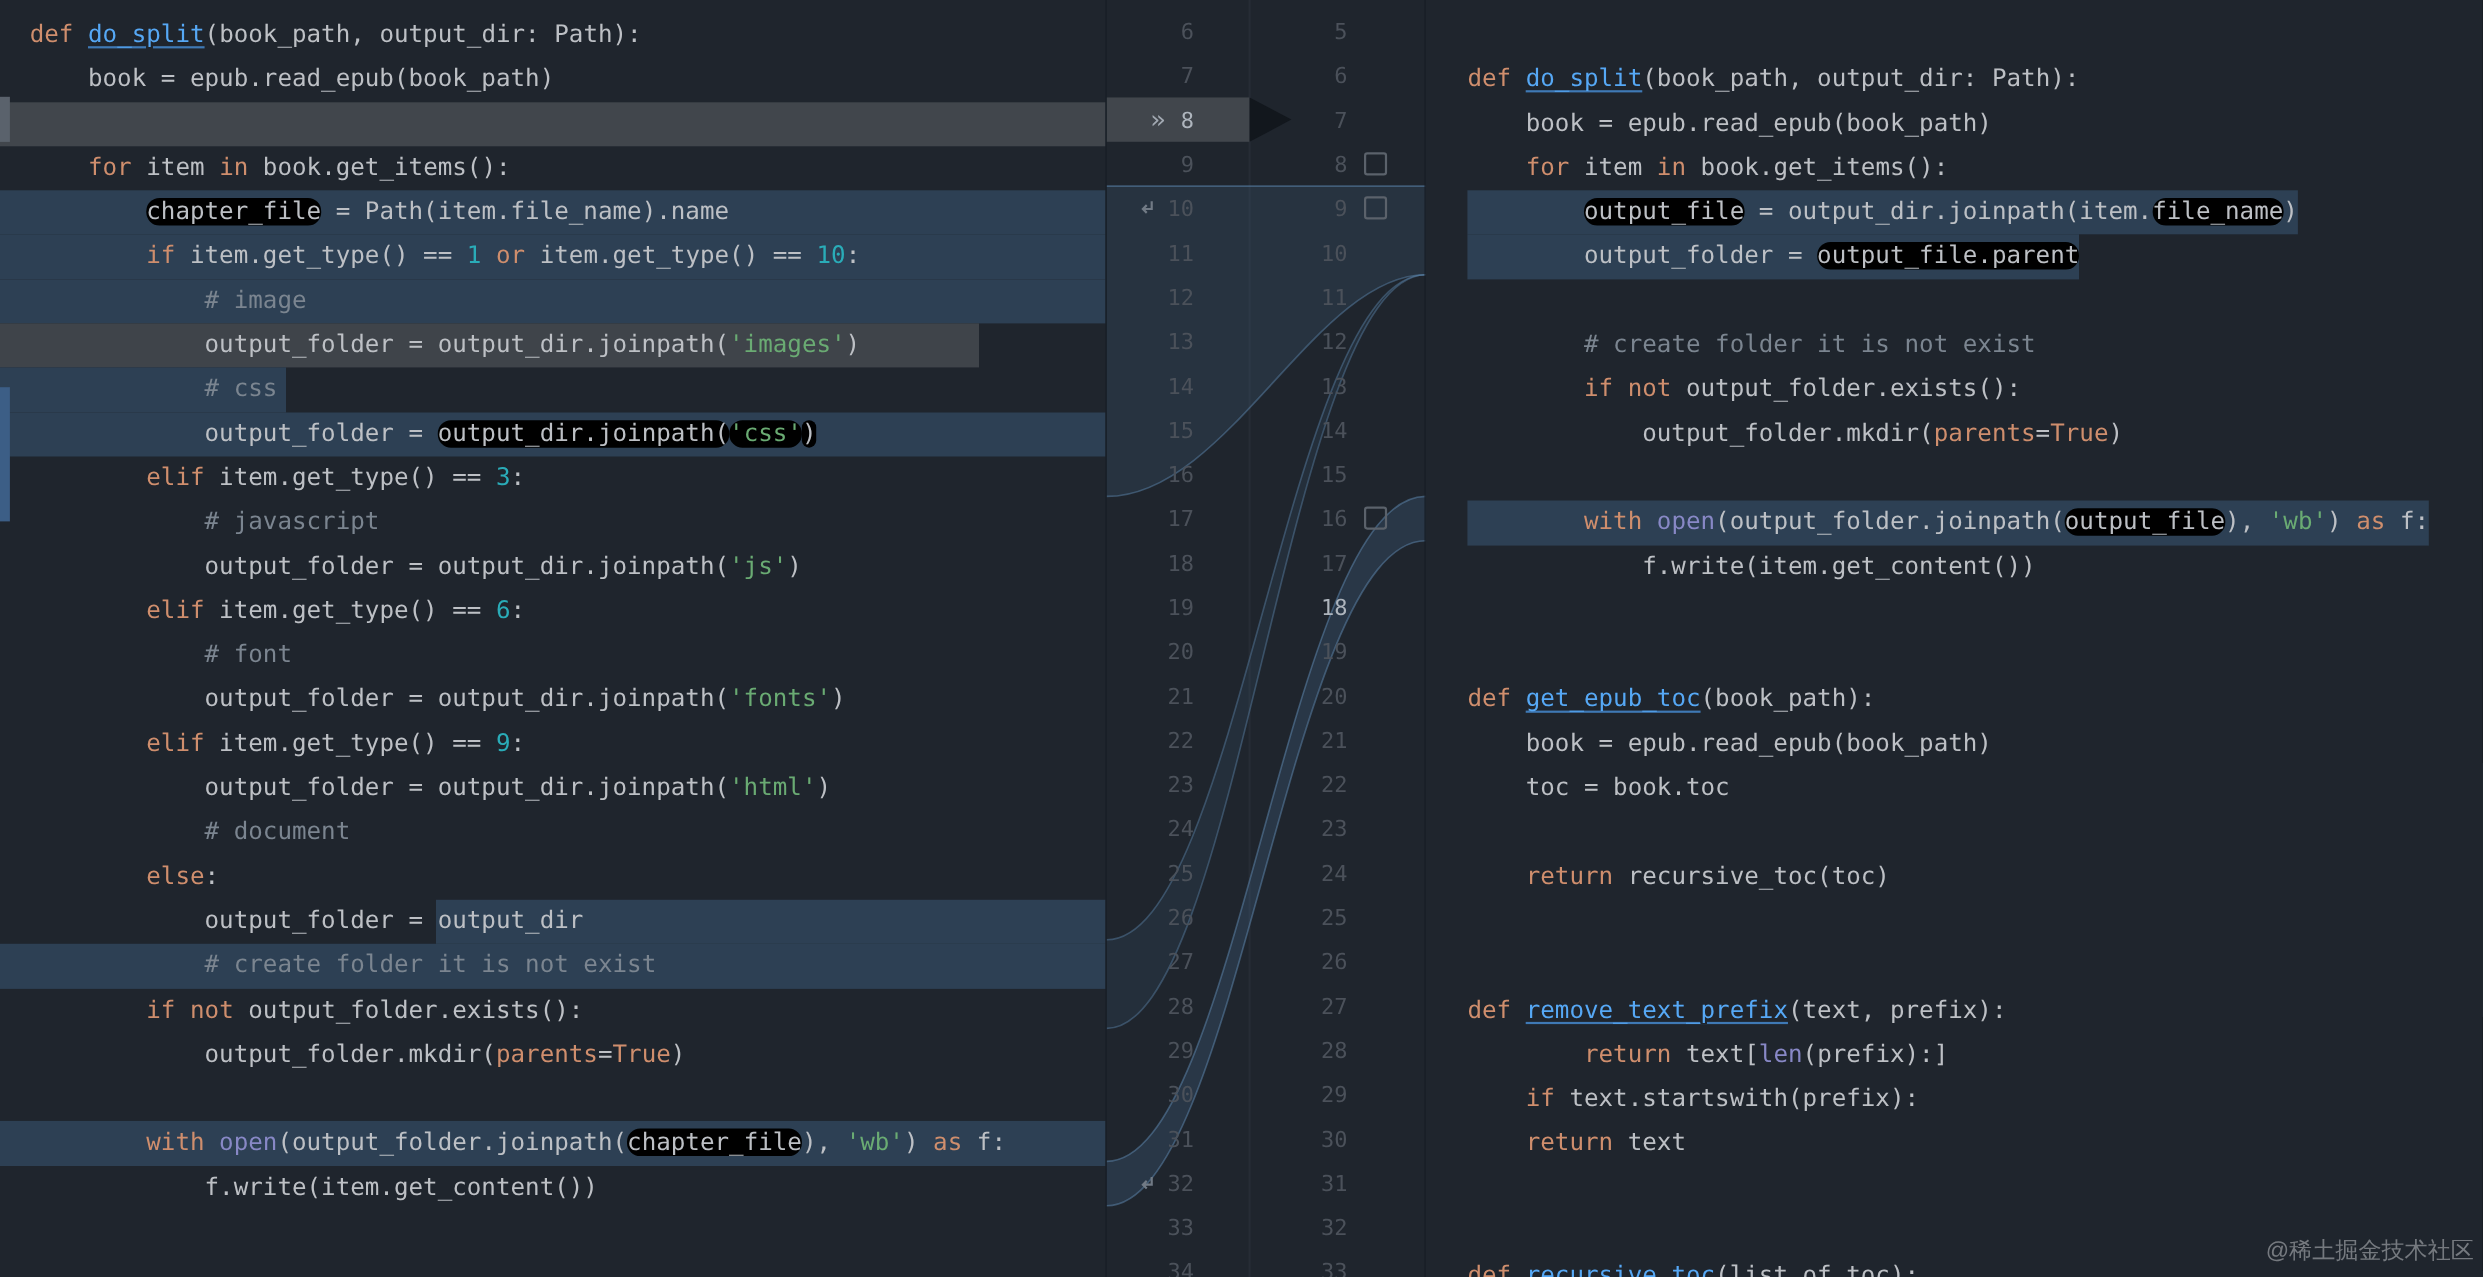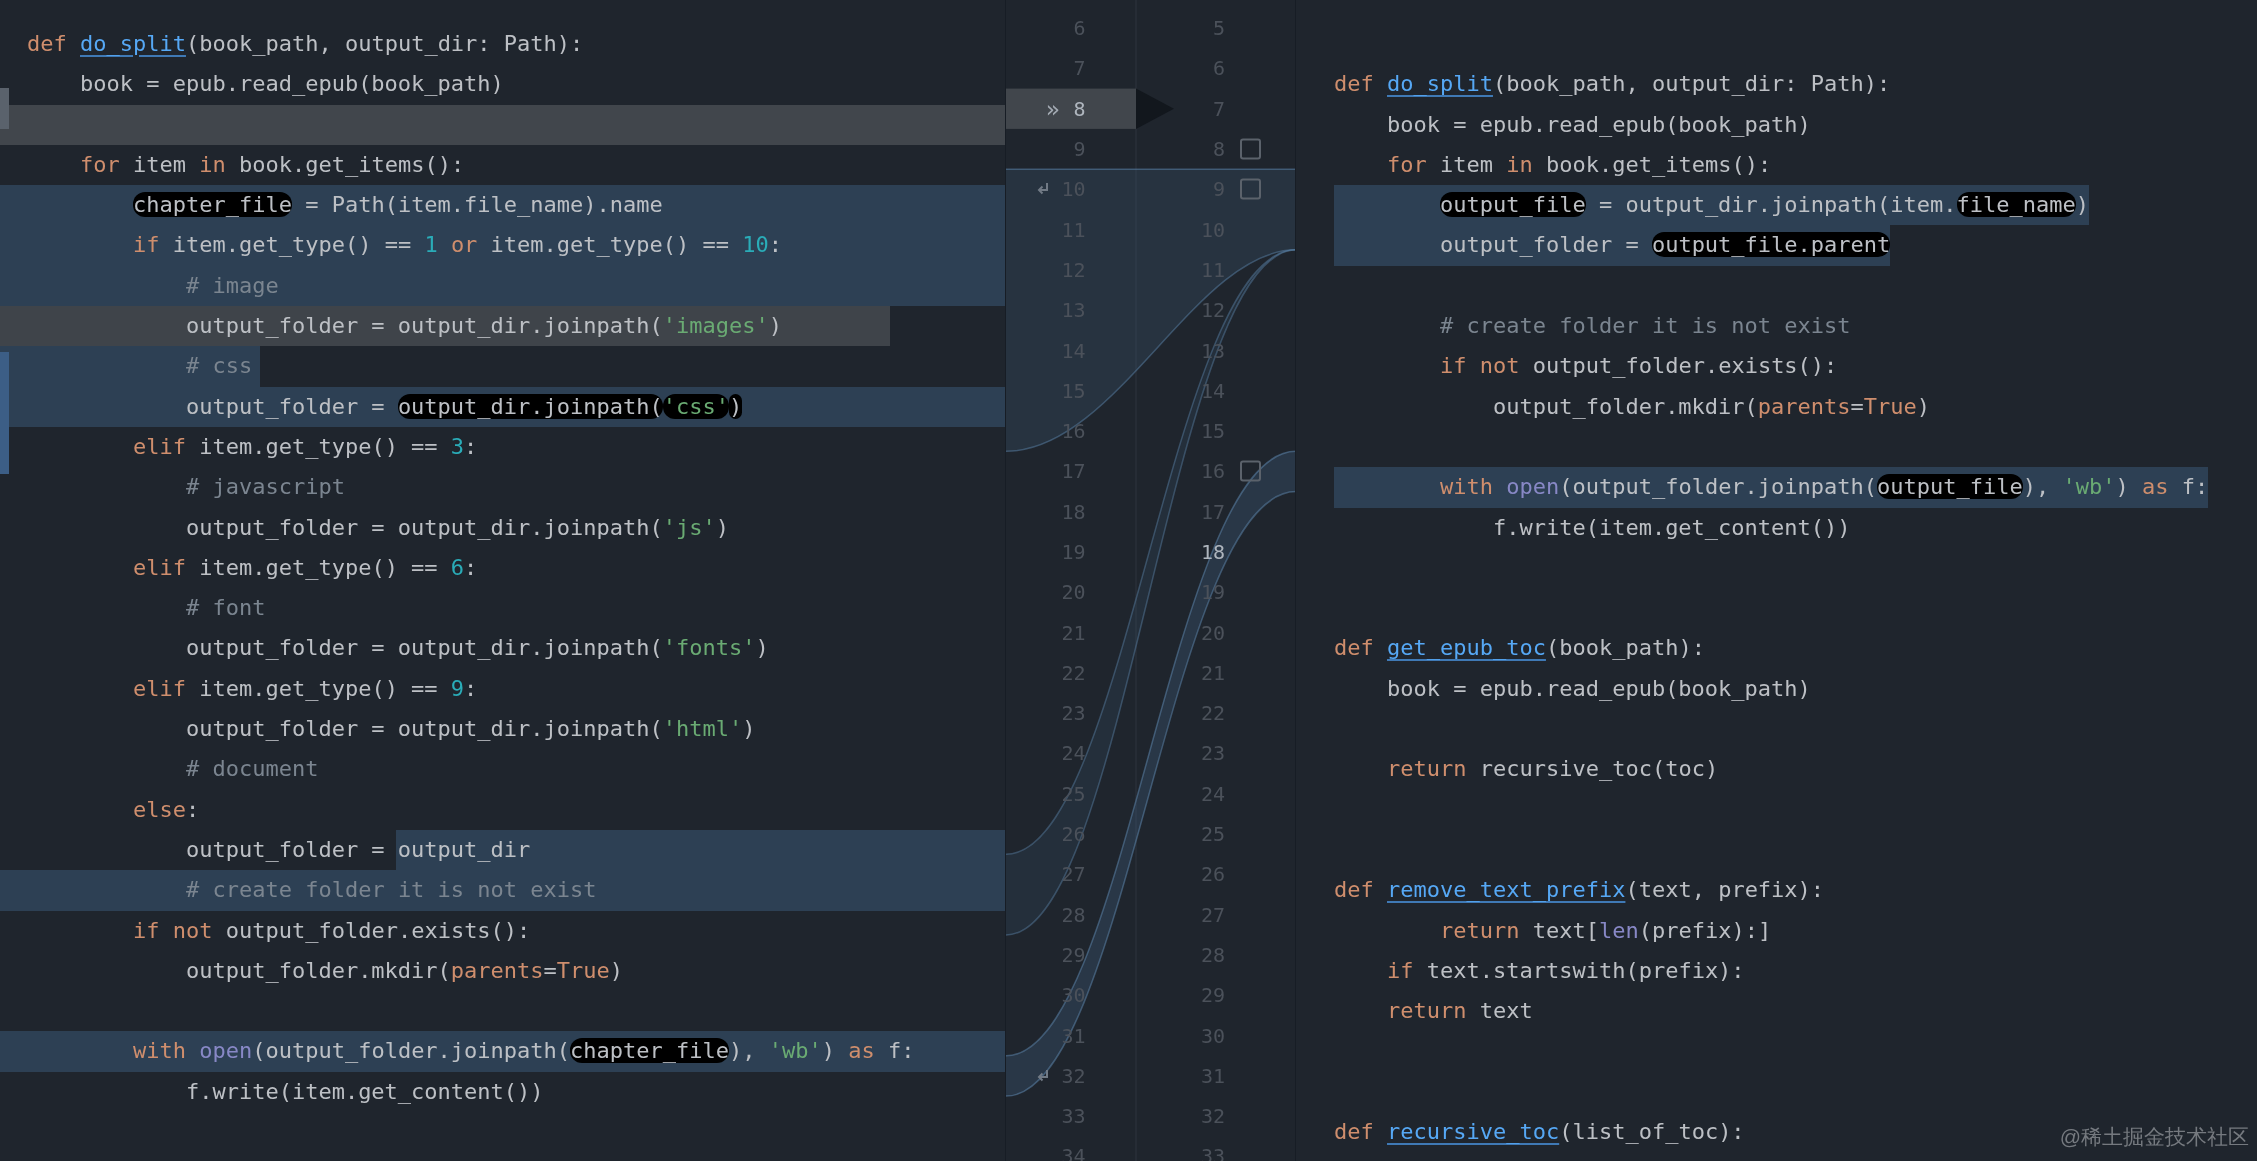--- a/index.html
+++ b/index.html
@@ -3,21 +3,21 @@
 <meta charset="utf-8">
 <style>
   *{margin:0;padding:0;box-sizing:border-box}
   html,body{background:#14181d}
   .screen{
     position:relative;width:2257px;height:1161px;overflow:hidden;
     background:#1f252d;color:#bdc0c5;
     font-family:"DejaVu Sans Mono","Liberation Mono",monospace;
     font-size:22px;
   }
-  .pane{position:absolute;top:0;height:100%;padding-top:24px}
+  .pane{position:absolute;top:0;height:100%;padding-top:12px}
   .pane.left{left:0;width:1005px}
   .pane.right{left:1295px;width:962px;border-left:1px solid #171d25}
   .code-line{height:40.3px;line-height:40.3px;white-space:pre;padding-left:27px}
   .pane.right .code-line{padding-left:38px}
   .bg-blue{background:#2d4054}
   .bg-caret{background:#41464c}
   .bg-gray-part{background:linear-gradient(to right,#3f444a 0,#3f444a 890px,transparent 890px)}
   .bg-blue-part{background:linear-gradient(to right,#2d4054 0,#2d4054 260px,transparent 260px)}
   .bg-blue-tail{background:linear-gradient(to right,transparent 0,transparent 396px,#2d4054 396px)}
   .inline-hl{background:#2d4054;display:inline-block}
@@ -366,20 +366,21 @@
       <div class="code-line"><span class="tk-p">        </span><span class="tk-c"># create folder it is not exist</span></div>
       <div class="code-line"><span class="tk-p">        </span><span class="tk-k">if</span><span class="tk-p"> </span><span class="tk-k">not</span><span class="tk-p"> output_folder.exists():</span></div>
       <div class="code-line"><span class="tk-p">            output_folder.mkdir(</span><span class="tk-a">parents</span><span class="tk-p">=</span><span class="tk-k">True</span><span class="tk-p">)</span></div>
       <div class="code-line"></div>
       <div class="code-line"><span class="inline-hl"><span class="tk-p">        </span><span class="tk-k">with</span><span class="tk-p"> </span><span class="tk-b">open</span><span class="tk-p">(output_folder.joinpath(</span><span class="tk-p mark">output_file</span><span class="tk-p">), </span><span class="tk-s">'wb'</span><span class="tk-p">) </span><span class="tk-k">as</span><span class="tk-p"> f:</span></span></div>
       <div class="code-line"><span class="tk-p">            f.write(item.get_content())</span></div>
       <div class="code-line"></div>
       <div class="code-line"></div>
       <div class="code-line"><span class="tk-k">def</span><span class="tk-p"> </span><span class="tk-f">get_epub_toc</span><span class="tk-p">(book_path):</span></div>
       <div class="code-line"><span class="tk-p">    book = epub.read_epub(book_path)</span></div>
+      <div class="code-line"><span class="tk-p">    toc = book.toc</span></div>
       <div class="code-line"></div>
       <div class="code-line"><span class="tk-p">    </span><span class="tk-k">return</span><span class="tk-p"> recursive_toc(toc)</span></div>
       <div class="code-line"></div>
       <div class="code-line"></div>
       <div class="code-line"><span class="tk-k">def</span><span class="tk-p"> </span><span class="tk-f">remove_text_prefix</span><span class="tk-p">(text, prefix):</span></div>
       <div class="code-line"><span class="tk-p">        </span><span class="tk-k">return</span><span class="tk-p"> text[</span><span class="tk-b">len</span><span class="tk-p">(prefix):]</span></div>
       <div class="code-line"><span class="tk-p">    </span><span class="tk-k">if</span><span class="tk-p"> text.startswith(prefix):</span></div>
       <div class="code-line"><span class="tk-p">    </span><span class="tk-k">return</span><span class="tk-p"> text</span></div>
       <div class="code-line"></div>
       <div class="code-line"></div>

